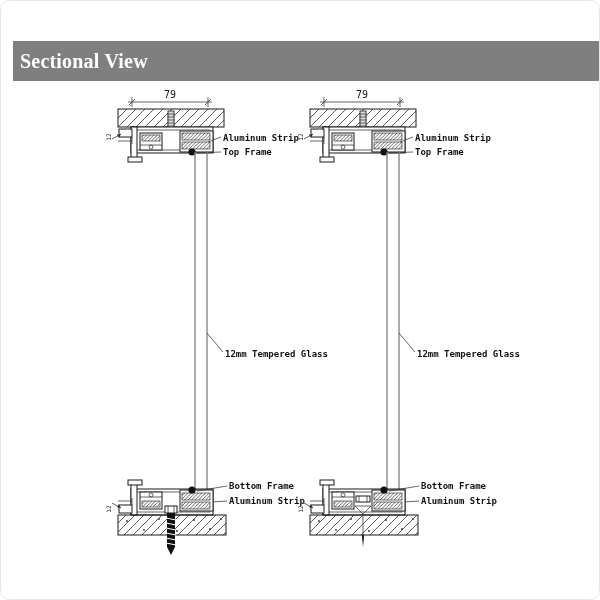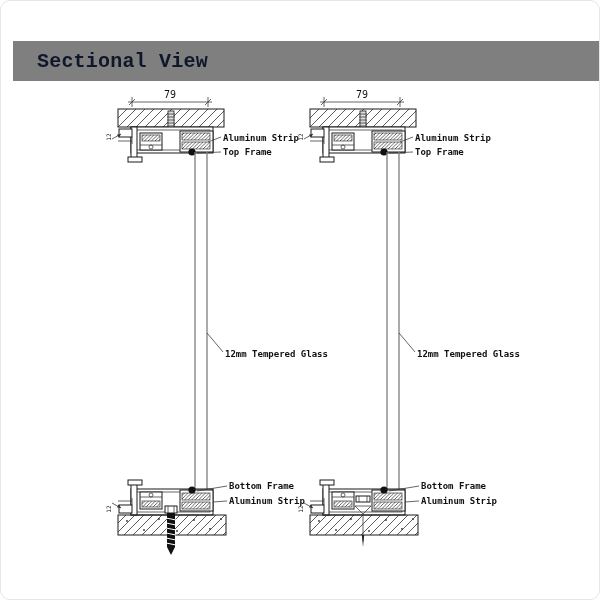--- a/index.html
+++ b/index.html
@@ -6,22 +6,22 @@
   #stage{
     position:relative;width:598px;height:598px;background:#ffffff;
     border:1px solid #e6e6e6;border-radius:10px;overflow:hidden;
     font-family:"Liberation Sans",sans-serif;
   }
   .header-bar{
     position:absolute;left:12px;top:40px;width:588px;height:40px;
     background:#7f7f7f;display:flex;align-items:center;
   }
   .header-title{
-    color:#0f172a;font-size:20px;font-weight:600;padding-left:24px;
-    letter-spacing:.2px;font-family:Liberation Mono, monospace;
+    color:#ffffff;font-size:20px;font-weight:600;padding-left:7px;
+    letter-spacing:.2px;font-family:Liberation Serif, serif;
   }
   svg{position:absolute;left:0;top:0;}
   .lnthin{stroke:#333;stroke-width:.75;fill:none;}
   .wh{fill:#ffffff;stroke:#1a1a1a;stroke-width:1;}
   .glass{stroke:#7d7d7d;stroke-width:1.3;}
   text.cad{font-family:"DejaVu Sans Mono",monospace;font-size:9px;font-weight:bold;fill:#111;}
   text.dim{font-family:"DejaVu Sans Mono",monospace;font-size:10px;fill:#111;}
   text.tiny{font-family:"DejaVu Sans Mono",monospace;font-size:6px;fill:#111;}
 </style>
 </head>

